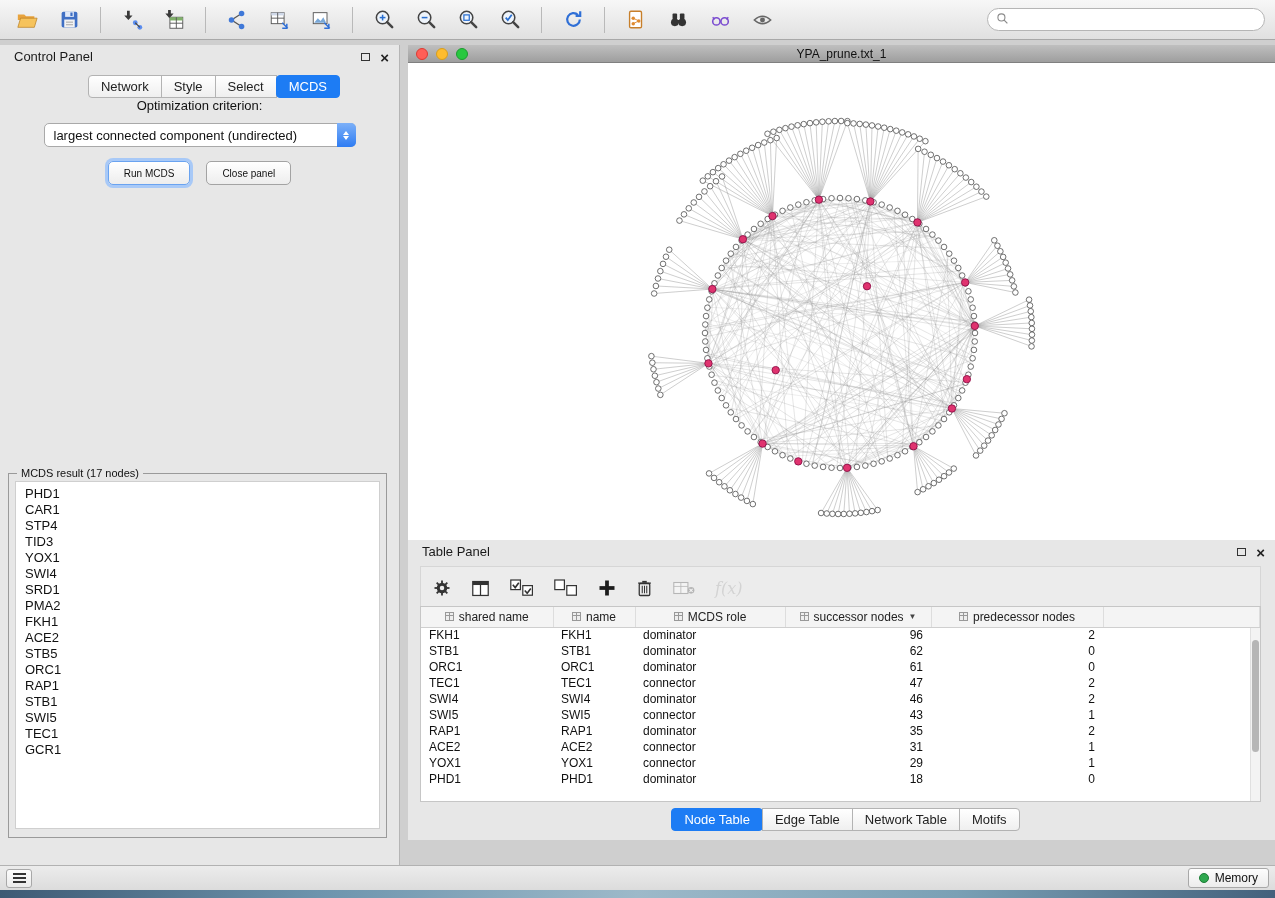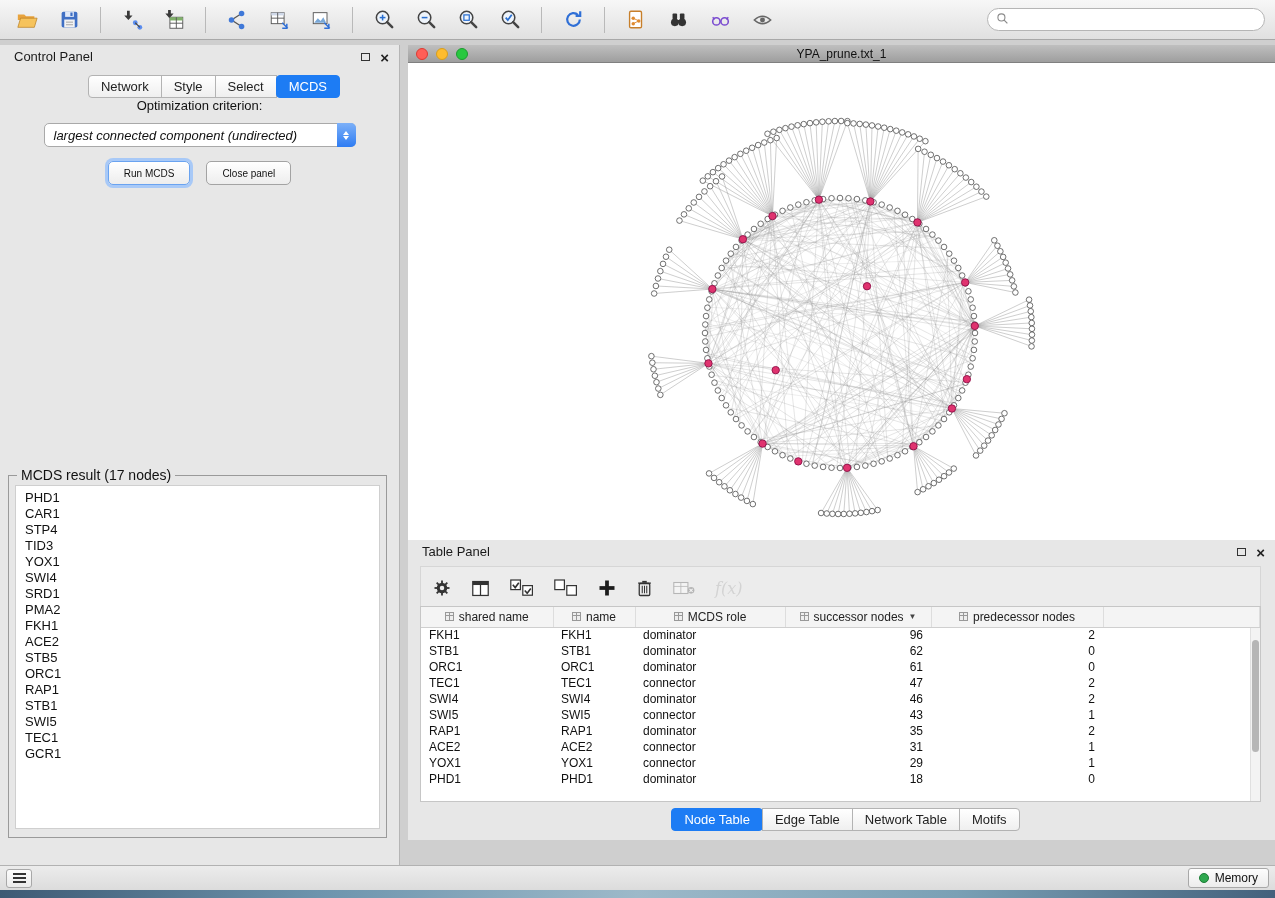--- a/index.html
+++ b/index.html
@@ -30,36 +30,36 @@
   .cp-tabs { display:flex; justify-content:center; margin-top:6px;margin-left:29px; }
   .seg-tab { font-size:13px; padding:3px 12px; background:linear-gradient(#ffffff,#efefef);
     border:1px solid #b3b3b3; margin-left:-1px; color:#222; }
   .seg-tab:first-child { border-radius:4px 0 0 4px; margin-left:0; }
   .seg-tab:last-child { border-radius:0 4px 4px 0; }
   .seg-tab.active { background:#1d7cf4; color:#fff; border-color:#1d7cf4; border-radius:4px; }
 
   .opt-label { text-align:center; font-size:13px; color:#111; }
   .select { margin:10px auto 0; width:312px; height:24px; background:#fff; border:1px solid #a9a9a9;
     border-radius:5px; display:flex; align-items:center; position:relative; }
-  .select .sel-text { font-size:13px; padding-left:9px; color:#111; flex:1; white-space:nowrap; overflow:hidden;font-style:italic; }
+  .select .sel-text { font-size:13px; padding-left:9px; color:#111; flex:1; white-space:nowrap; overflow:hidden; }
   .stepper { width:19px; height:24px; margin:-1px -1px -1px 0; border-radius:0 5px 5px 0;
     background:linear-gradient(#7cb0f8,#2e7cf3); display:flex; flex-direction:column;
     align-items:center; justify-content:center; gap:1px; }
   .stepper .tri { width:0; height:0; border-left:3.5px solid transparent; border-right:3.5px solid transparent; }
   .tri.up { border-bottom:4px solid #fff; }
   .tri.down { border-top:4px solid #fff; }
 
   .btn-row { display:flex; justify-content:center; gap:16px; margin-top:14px; }
   .btn { height:24px; padding:0 15px; font-size:10px; font-family:"Liberation Sans",sans-serif;
     background:linear-gradient(#ffffff,#ededed); border:1px solid #a3a3a3; border-radius:5px; color:#111; }
   .btn.focus-ring { border-color:#6aa3f0; box-shadow:0 0 0 3px #a8c9f7; }
 
   fieldset.mcds { position:absolute; left:8px; right:12px; top:422px; bottom:27px;
     border:1px solid #9a9a9a; padding:0; }
-  fieldset.mcds legend { font-size:14px; color:#111; margin-left:8px; padding:0 4px; }
+  fieldset.mcds legend { font-size:11px; color:#111; margin-left:8px; padding:0 4px; }
   .mcds-list { position:absolute; inset:2px 6px 8px 6px; background:#fff; border:1px solid #cfcfcf;
     overflow:hidden; padding:4px 0 0 9px; }
   .mcds-item { font-size:13px; line-height:16px; color:#111; }
 
   
   .network-window { position:absolute; left:408px; top:45px; width:867px; height:518px; background:#fff; }
   .nw-titlebar { height:18px; background:linear-gradient(#bfbfbf,#9e9e9e); border-bottom:1px solid #808080;
     text-align:center; font-size:12px; line-height:18px; color:#111; position:relative; }
   .traffic { position:absolute; left:8px; top:3px; display:flex; gap:8px; }
   .dot { width:12px; height:12px; border-radius:50%; }

